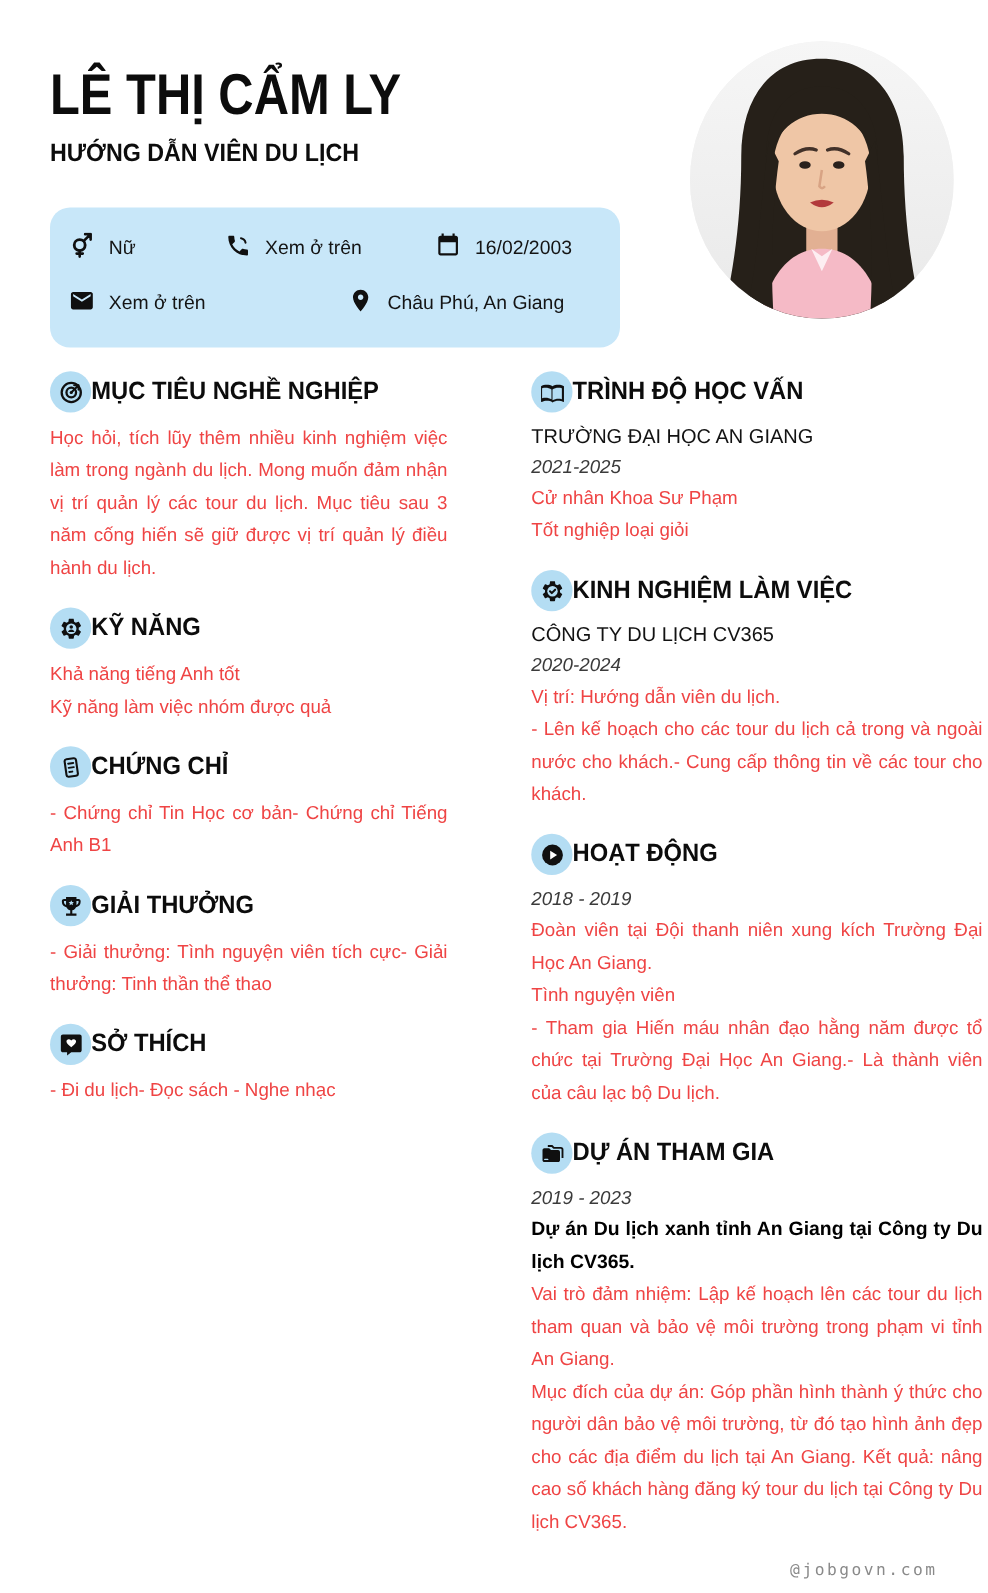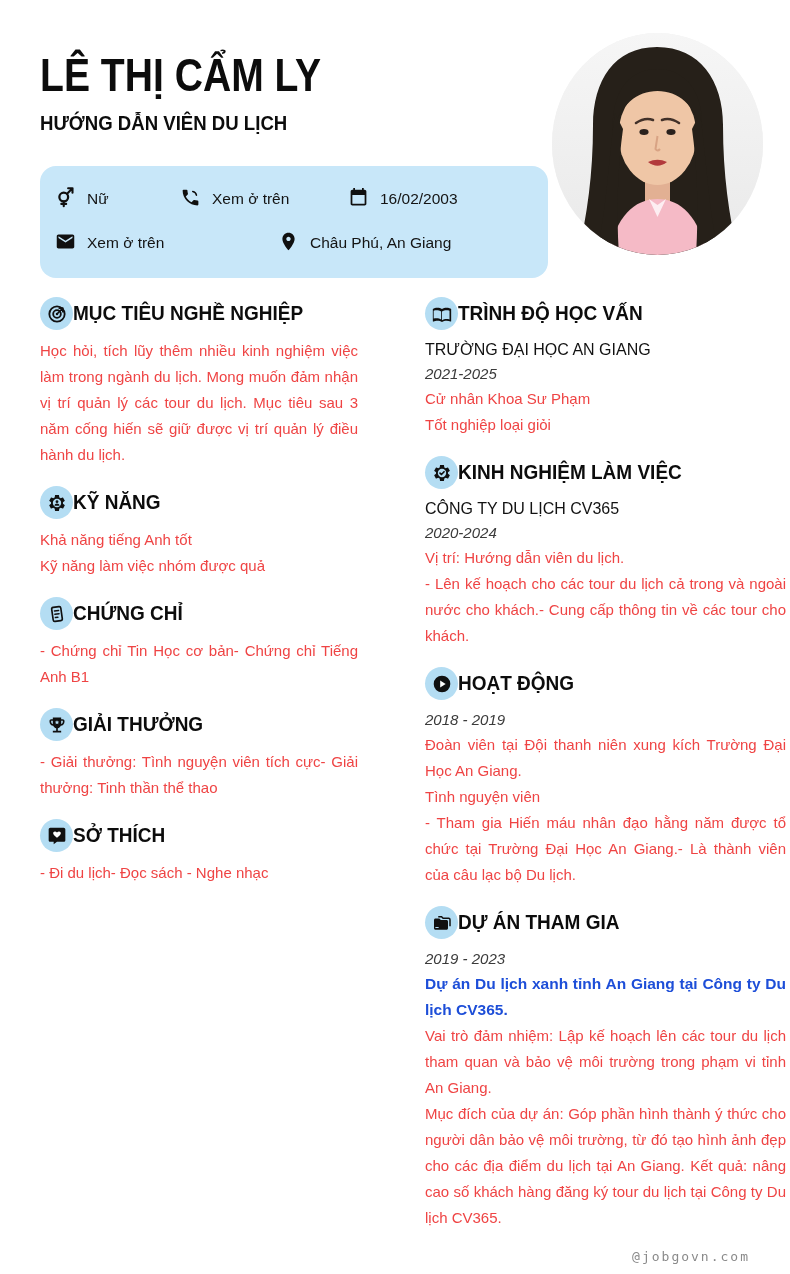--- a/index.html
+++ b/index.html
@@ -13,21 +13,21 @@
     position:absolute; left:40px; top:48px;
     font-size:46px; font-weight:800; color:#0c0c0c; letter-spacing:0;
     transform:scaleX(0.85); transform-origin:left center; white-space:nowrap;
   }
   .job-title {
     position:absolute; left:40px; top:112px;
     font-size:20px; font-weight:800; color:#0c0c0c;
     transform:scaleX(0.93); transform-origin:left center; white-space:nowrap;
   }
   .info-box {
-    position:absolute; left:40px; top:166px; width:508px; height:112px;
+    position:absolute; left:40px; top:166px; width:456px; height:112px;
     background:#c8e7f9; border-radius:16px;
   }
   .info-item {
     position:absolute; display:flex; align-items:center; gap:11px;
     font-size:15.5px; color:#141414; height:24px;
   }
   .info-item svg { width:21px; height:21px; flex:0 0 21px; }
   .photo {
     position:absolute; left:552px; top:33px; width:211px; height:222px;
     border-radius:50%; overflow:hidden; background:#f1f1f1;
@@ -45,21 +45,21 @@
   }
   .icon-circle svg { width:20px; height:20px; }
   .heading {
     font-size:20px; font-weight:800; color:#0c0c0c;
     transform:scaleX(0.95); transform-origin:left center; white-space:nowrap;
   }
   .body-text { font-size:15px; line-height:26px; color:#ef4444; }
   .just { text-align:justify; }
   .sub-bold { font-size:16px; font-weight:400; color:#121212; line-height:24px; }
   .date { font-size:15px; font-style:italic; color:#3b3b3b; line-height:24px; }
-  .proj-name { font-size:15.5px; font-weight:700; color:#1d4ed8; line-height:26px; }
+  .proj-name { font-size:15.5px; font-weight:700; color:#000000; line-height:26px; }
   
   .watermark {
     position:absolute; right:40px; bottom:10px;
     font-family:"DejaVu Sans Mono", monospace; font-size:13px;
     letter-spacing:2px; color:#8a8a8a;
   }
 </style>
 </head>
 <body>
 

